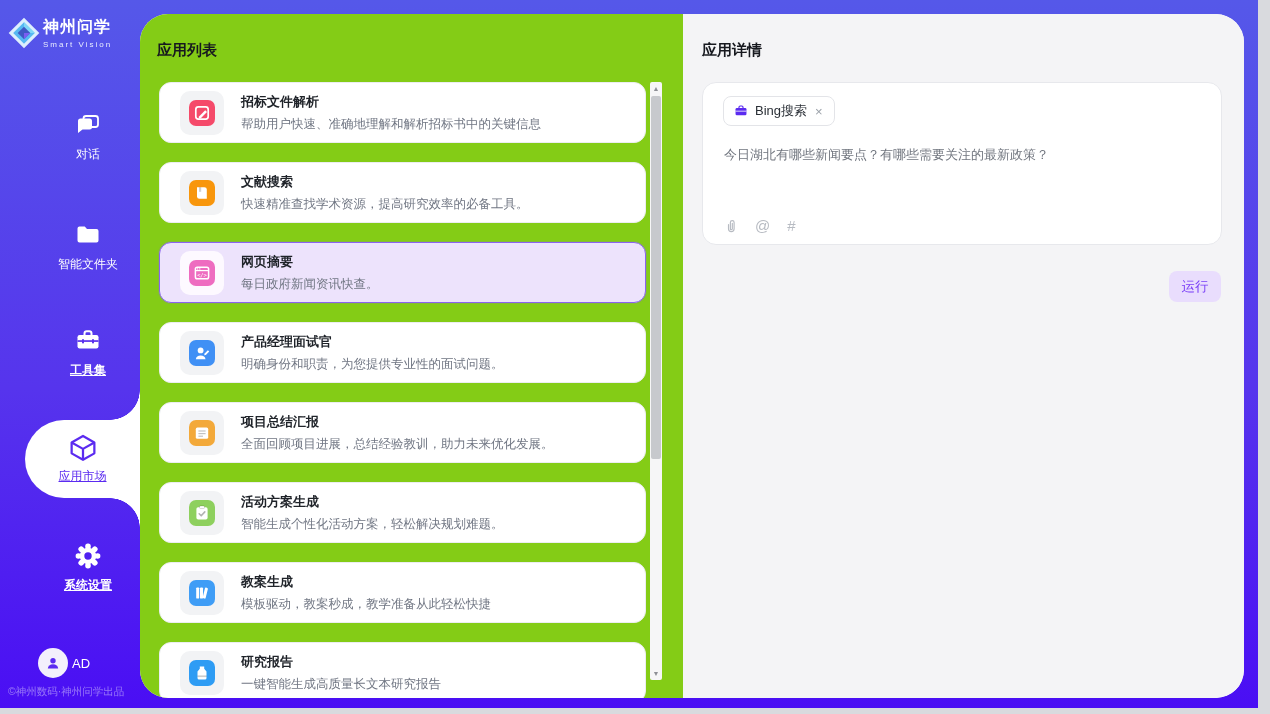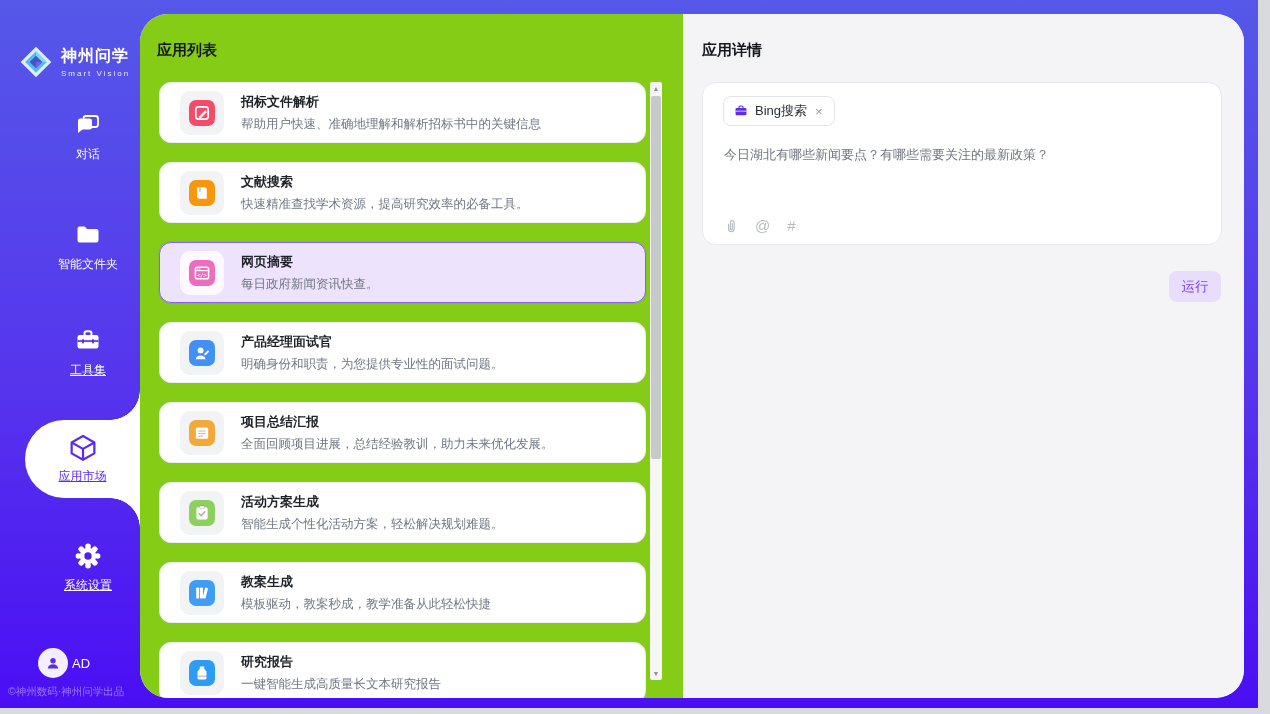--- a/index.html
+++ b/index.html
@@ -9,26 +9,26 @@
     background:#d9dade;
     position:relative;
   }
   
   .app-frame {
     position:absolute; left:0; top:0; width:1258px; height:708px;
     background:linear-gradient(180deg,#5558e9 0%,#5634ed 55%,#4a0ef4 100%);
   }
   
   .sidebar { position:absolute; left:0; top:0; width:140px; height:708px; }
-  .logo-row { position:absolute; left:18px; top:15px; display:flex; align-items:center; gap:7px;margin-top:29px; }
+  .logo-row { position:absolute; left:6px; top:15px; display:flex; align-items:center; gap:1px; }
   .logo-text .brand-name { color:#fff; font-size:16px; font-weight:700; letter-spacing:1px; }
   .logo-text .brand-sub { color:#e8ecff; font-size:8px; letter-spacing:2px; margin-top:2px; }
   .nav-item { position:absolute; left:0; width:140px; display:flex; flex-direction:column; align-items:center; cursor:pointer;padding-left:36px; }
   .nav-item .nav-label { color:#fff; font-size:12px; margin-top:7px; }
-  .nav-item .nav-label.underlined { text-decoration:underline; }
+  .nav-item .nav-label.underlined { text-decoration:underline;font-weight:bold; }
   .ni-0 { top:111px; } .ni-1 { top:221px; } .ni-2 { top:327px; } .ni-4 { top:542px; }
   
   .bubble { position:absolute; left:25px; top:420px; width:115px; height:78px;
             background:#ffffff; border-radius:39px 0 0 39px;
             display:flex; flex-direction:column; align-items:center; justify-content:center; cursor:pointer; }
   .bubble .nav-label { color:#5b2bf0; font-size:12px; margin-top:5px; text-decoration:underline; }
   .notch { position:absolute; left:110px; width:30px; height:30px; }
   .notch-top { top:390px; background:radial-gradient(circle 30px at 0 0, rgba(0,0,0,0) 29.5px, #ffffff 30px); }
   .notch-bottom { top:498px; background:radial-gradient(circle 30px at 0 100%, rgba(0,0,0,0) 29.5px, #ffffff 30px); }
   .user-row { position:absolute; left:38px; top:648px; display:flex; align-items:center; gap:4px; cursor:pointer; }

